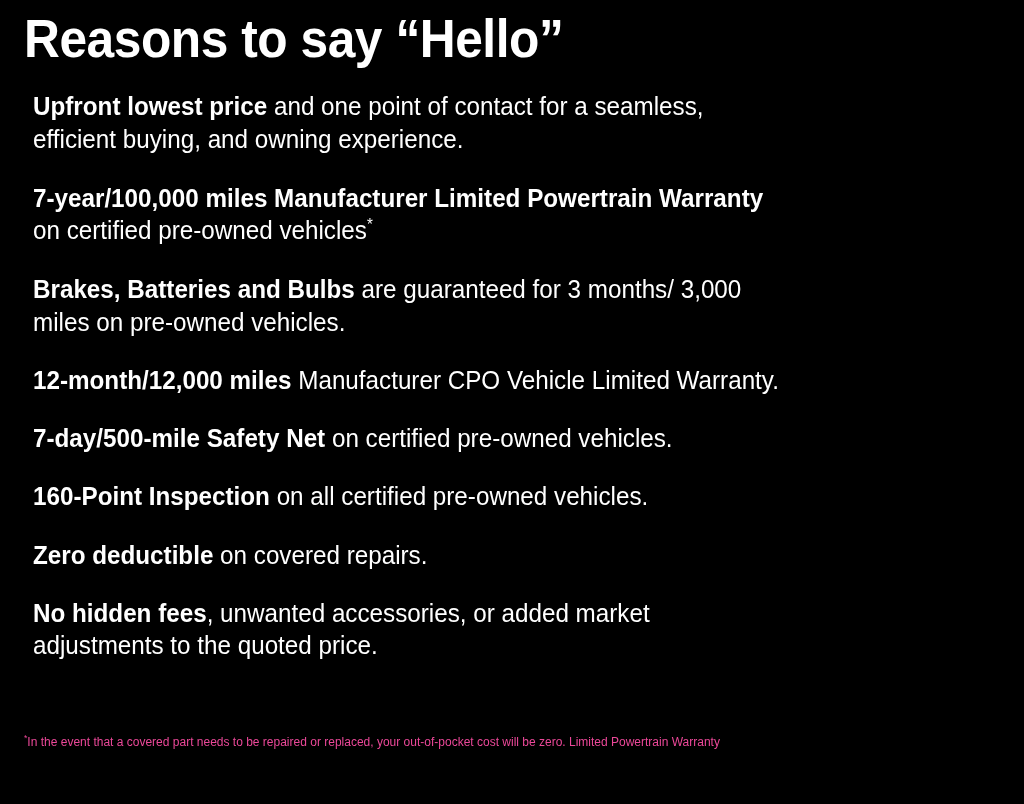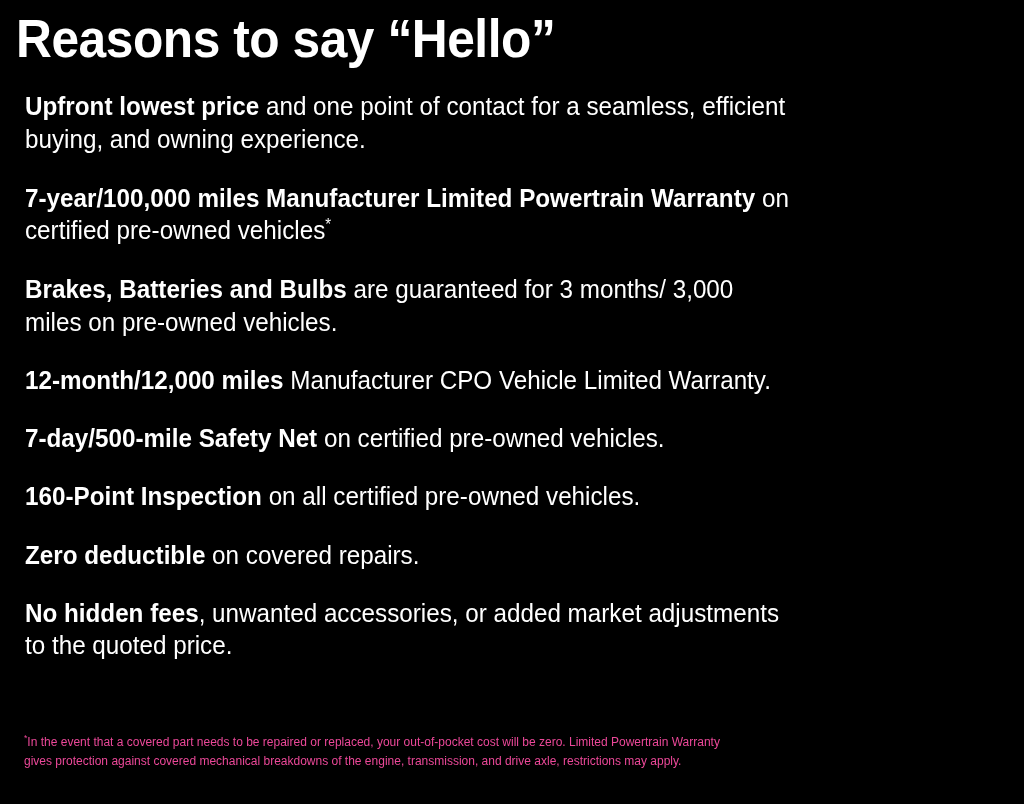--- a/index.html
+++ b/index.html
@@ -14,21 +14,21 @@
     font-family: "Liberation Sans", "DejaVu Sans", sans-serif;
     color: #ffffff;
     -webkit-font-smoothing: antialiased;
   }
   .slide {
     position: relative;
     width: 816px;
     height: 804px;
     background: #000000;
     box-sizing: border-box;
-    padding: 0 16px;
+    padding: 0 24px;
   }
   .slide-title {
     margin: 0;
     padding-top: 8px;
     font-size: 54px;
     line-height: 1.12;
     font-weight: 700;
     letter-spacing: -0.5px;
     transform: scaleX(0.92);
     transform-origin: left center;
@@ -104,16 +104,15 @@
     <p class="bullet b6"><span class="lead">160-Point Inspection</span><span class="rest"> on all certified pre-owned vehicles.</span><span class="sup"></span></p>
 
     <p class="bullet b7"><span class="lead">Zero deductible</span><span class="rest"> on covered repairs.</span><span class="sup"></span></p>
 
     <p class="bullet b8"><span class="lead">No hidden fees</span><span class="rest">, unwanted accessories, or added market adjustments to the quoted price.</span><span class="sup"></span></p>
 
   </div>
 
   <div class="footnote">
     <span class="footnote-line"><span class="sup">*</span><span>In the event that a covered part needs to be repaired or replaced, your out-of-pocket cost will be zero. Limited Powertrain Warranty</span></span>
-    <span class="footnote-line">gives protection against covered mechanical breakdowns of the engine, transmission, and drive axle, restrictions may apply.</span>
   </div>
 
 </div>
 
 </body></html>

